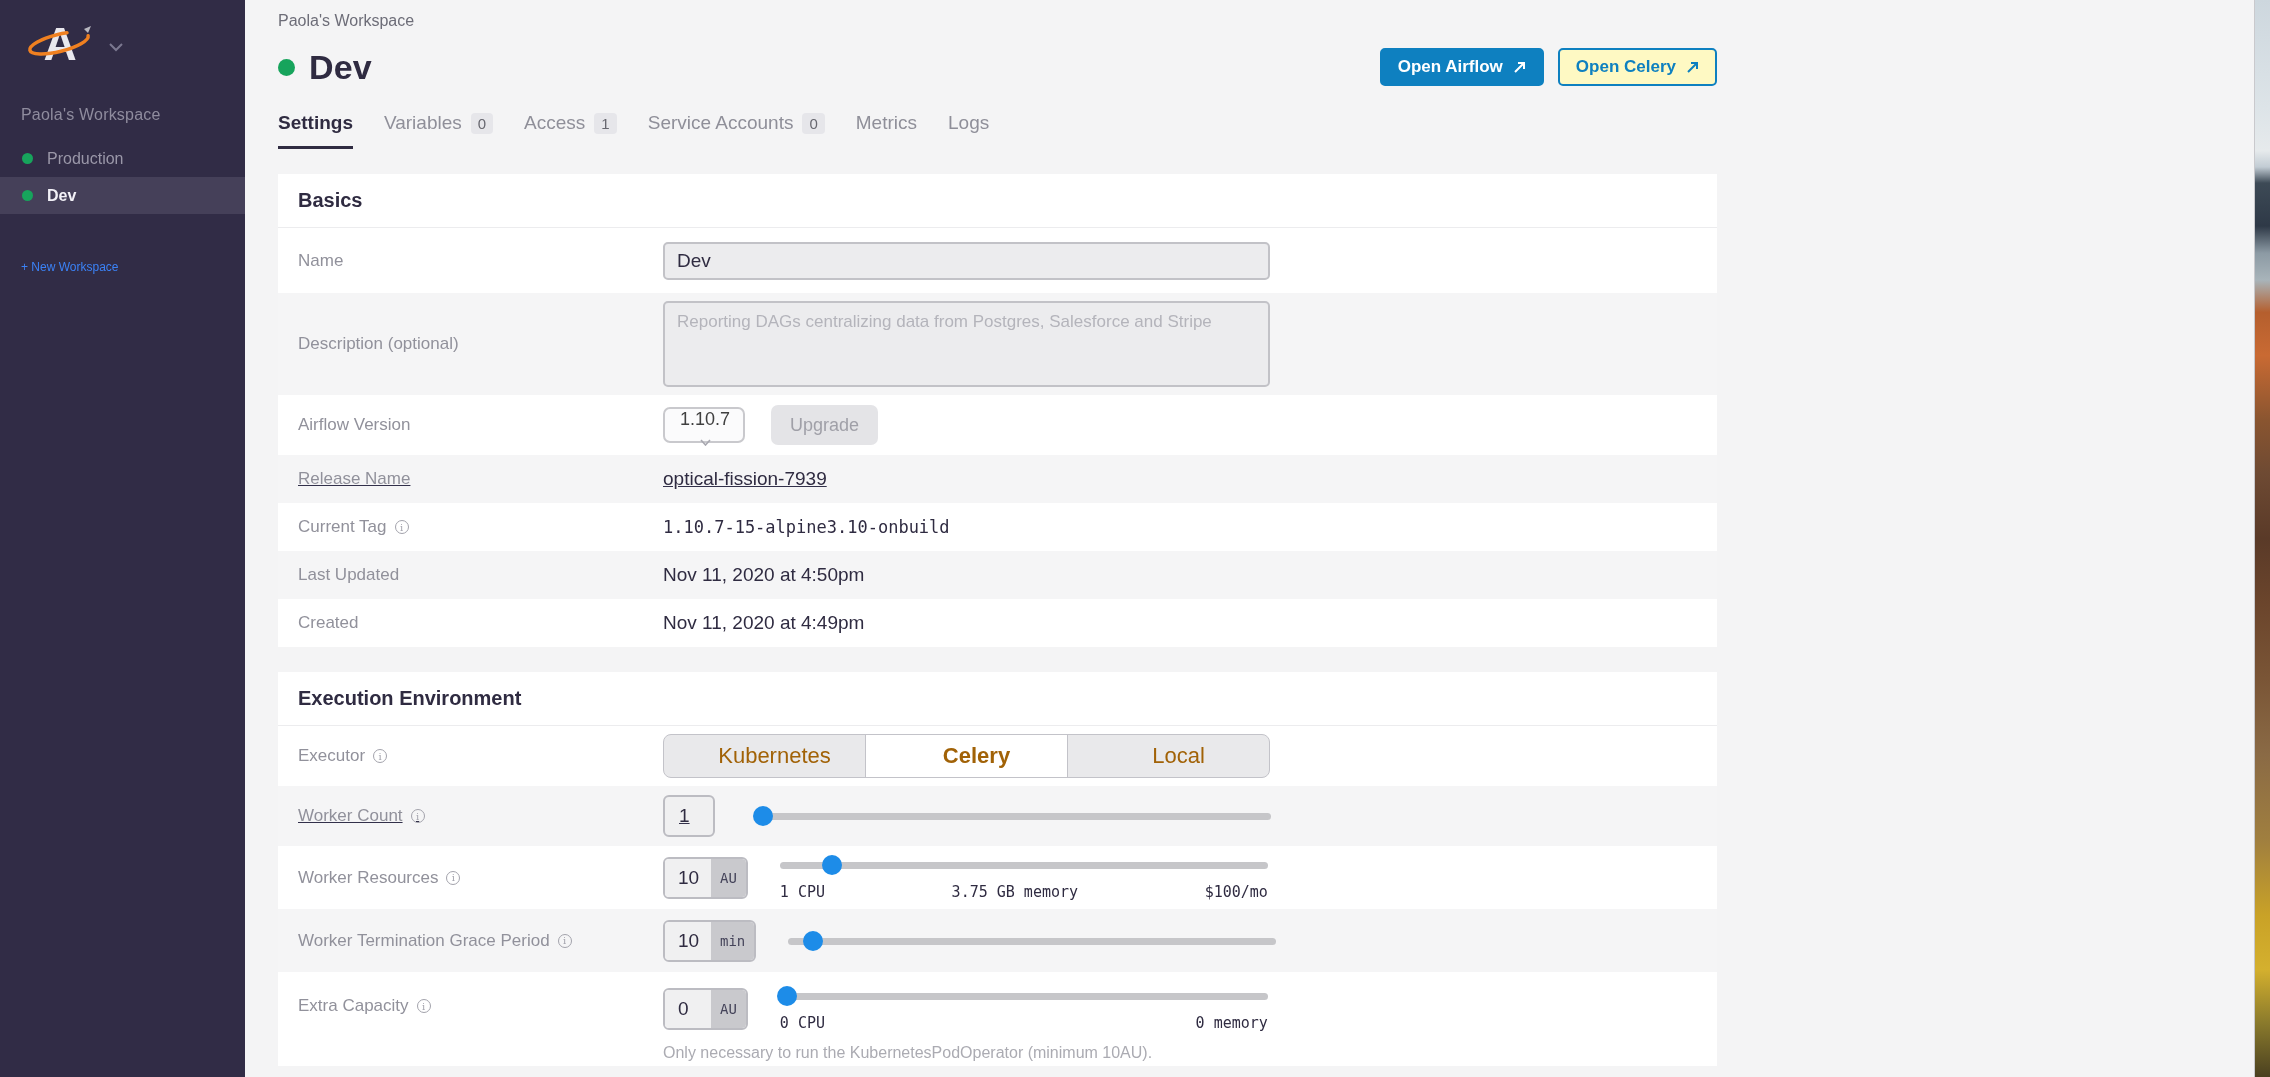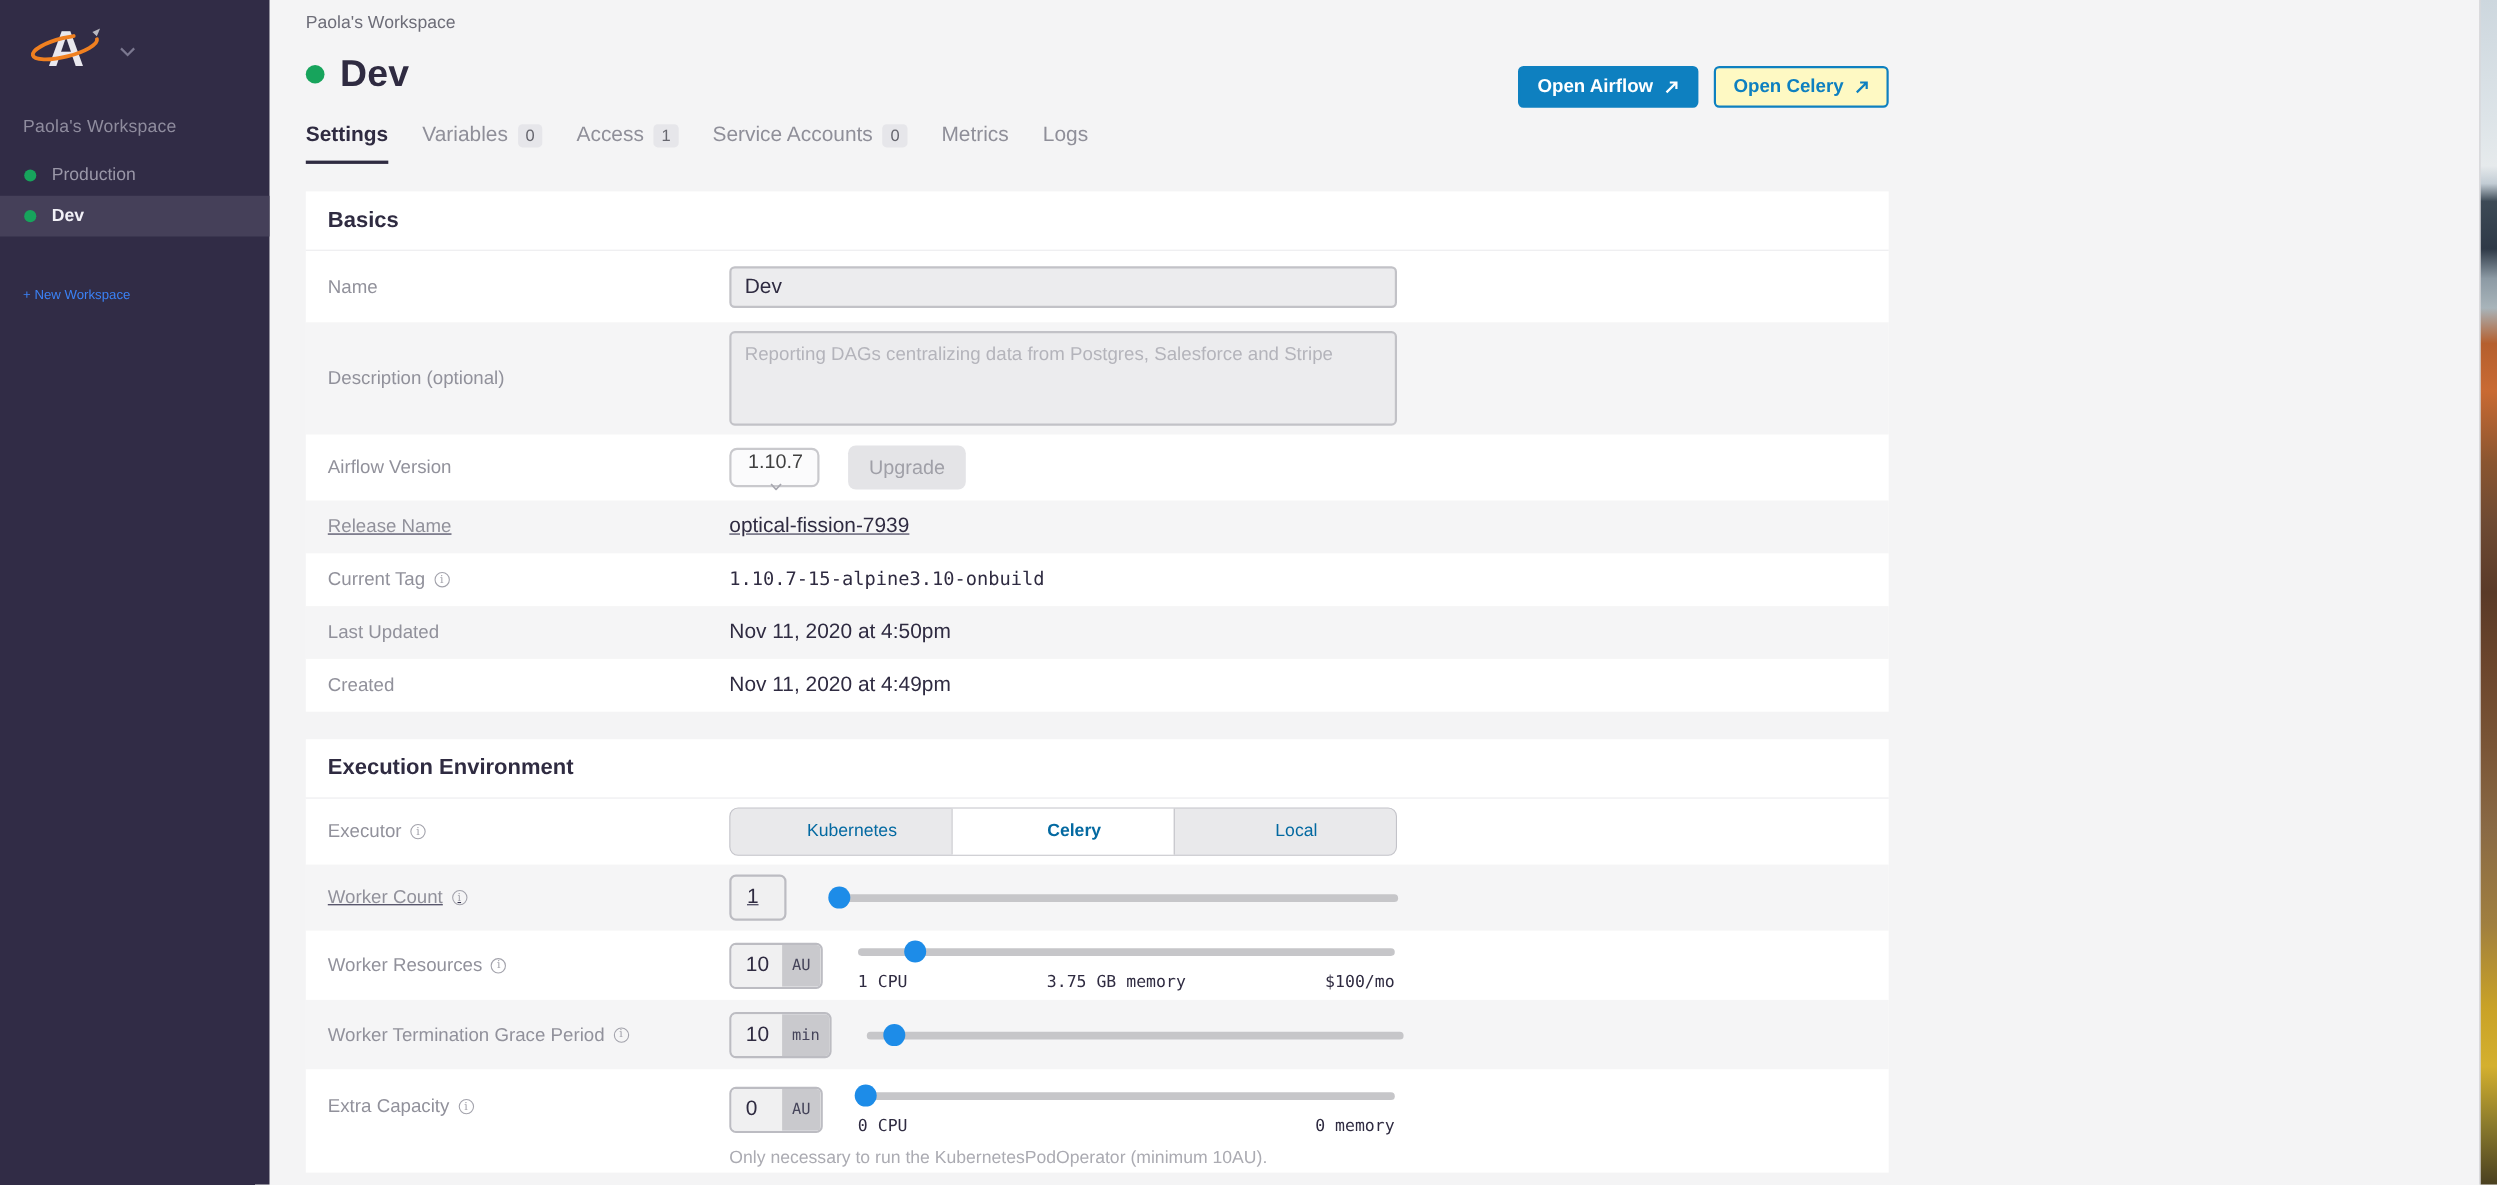--- a/index.html
+++ b/index.html
@@ -44,21 +44,21 @@
 
   
   .main { position:absolute; left:245px; top:0; right:16px; bottom:0; background:#f4f4f5; }
   .content { margin-left:33px; width:1439px; position:relative; }
 
   .breadcrumb { padding-top:12px; font-size:16px; color:#6d6d78; }
 
   .page-header { margin-top:16px; height:42px; display:flex; align-items:center; position:relative; }
   .title-dot { width:17px; height:17px; border-radius:50%; background:#17a45c; margin-right:14px; }
   .page-title { font-size:34px; font-weight:bold; color:#2f2b41; letter-spacing:.2px; }
-  .header-buttons { position:absolute; right:0; top:14px; display:flex; gap:14px; }
+  .header-buttons { position:absolute; right:0; top:2px; display:flex; gap:14px; }
   .btn { display:flex; align-items:center; gap:10px; height:38px; padding:0 16px;
          border-radius:5px; font-size:17px; font-weight:bold; cursor:pointer; }
   .btn-primary { background:#0e80c0; color:#fff; border:2px solid #0e80c0; }
   .btn-outline { background:#fef9c3; color:#0e80c0; border:2px solid #0e80c0; }
   .ext-icon { display:inline-flex; }
 
   
   .tabs { margin-top:24px; display:flex; gap:31px; align-items:center; }
   .tab { display:flex; align-items:center; gap:9px; font-size:19px; color:#8f8f99;
          cursor:pointer; padding-bottom:12px; border-bottom:3px solid transparent; }
@@ -95,22 +95,22 @@
   .btn-disabled { margin-left:26px; height:40px; padding:0 19px; background:#e4e4e7; color:#a0a0a8;
                   border:none; border-radius:7px; font-size:18px; font-family:"Liberation Sans",sans-serif;
                   cursor:default; }
 
   .value-text { font-size:19px; color:#2f2b41; }
   .mono-value { font-family:"DejaVu Sans Mono", monospace; font-size:17px; color:#2f2b41; }
 
   
   .segmented { display:flex; width:607px; height:44px; border:1px solid #c3c3c9; border-radius:8px;
                overflow:hidden; background:#e9e9eb; }
-  .seg { flex:1; display:flex; align-items:center; justify-content:center; font-size:16px;
-         color:#0369a1; cursor:pointer; border-left:1px solid #c3c3c9;padding-left:20px; }
+  .seg { flex:1; display:flex; align-items:center; justify-content:center; font-size:22px;
+         color:#a16207; cursor:pointer; border-left:1px solid #c3c3c9;padding-left:20px; }
   .seg:first-child { border-left:none; }
   .seg.selected { background:#fff; font-weight:bold; }
 
   
   .num-input { width:52px; height:42px; background:#f0f0f1; border:2px solid #bcbcc2; border-radius:6px;
                font-family:"Liberation Sans",sans-serif; font-size:19px; color:#2f2b41; text-align:left;
                padding-left:14px; }
   .num-group { display:flex; height:42px; border:2px solid #bcbcc2; border-radius:6px; overflow:hidden; }
   .num-group input { width:46px; background:#f0f0f1; border:none; font-family:"Liberation Sans",sans-serif;
                      font-size:19px; color:#2f2b41; padding-left:13px; }

